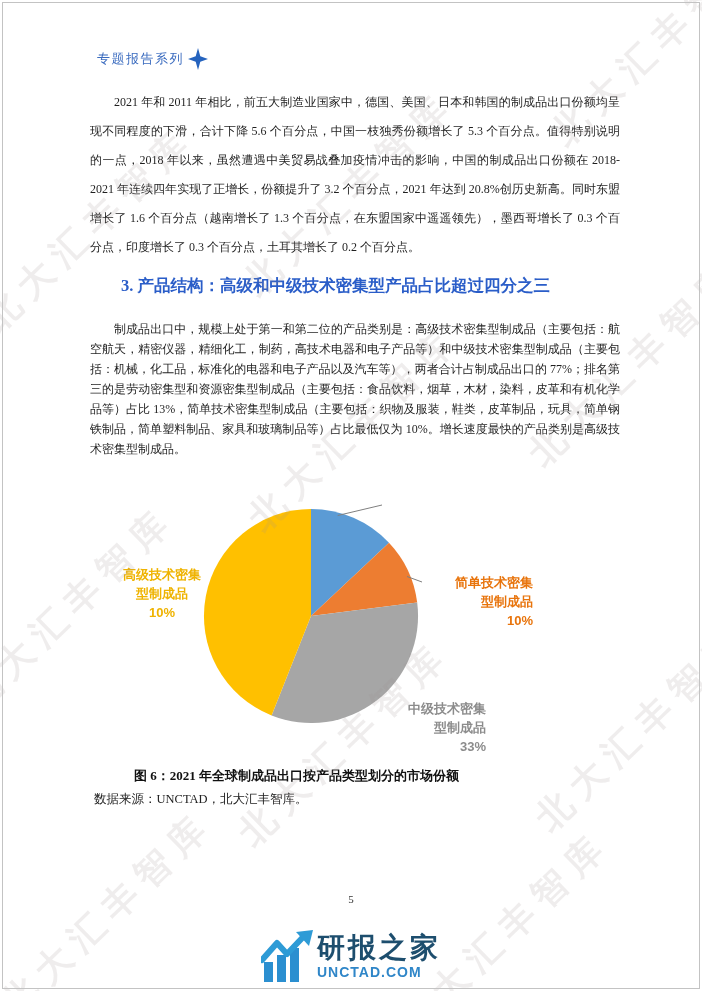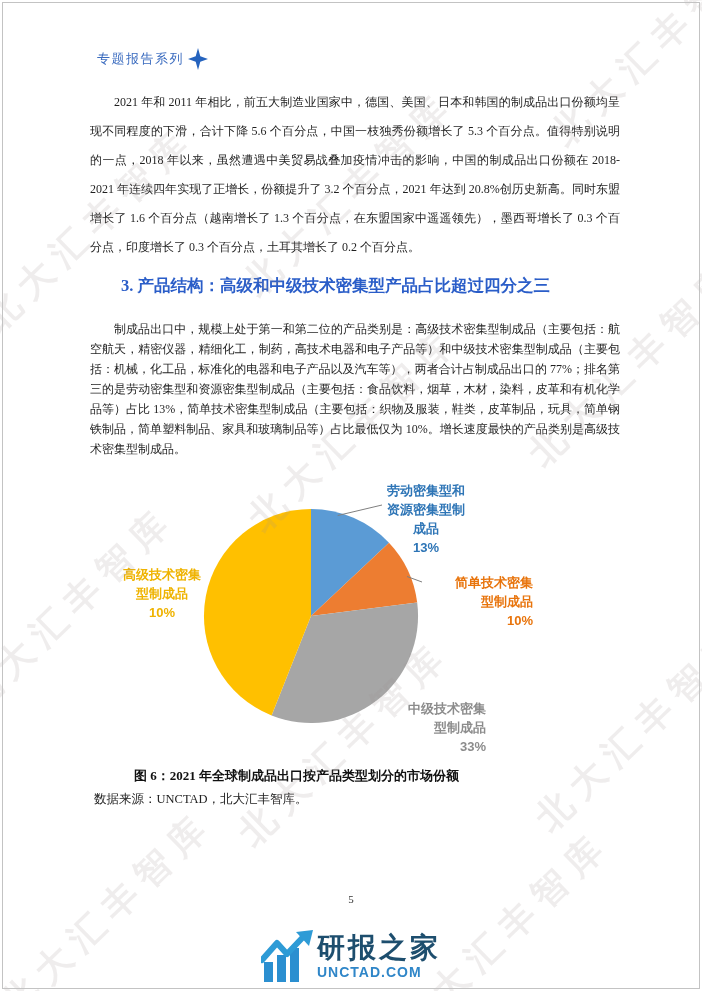--- a/index.html
+++ b/index.html
@@ -98,24 +98,20 @@
 
     <div class="chart-area">
       <svg id="pie-svg" width="530" height="288" viewBox="0 0 530 288">
           <path d="M221,141 L221.0,34.0 A107,107 0 0 1 299.0,67.8 Z" fill="#5B9BD5"></path>
           <path d="M221,141 L299.0,67.8 A107,107 0 0 1 327.2,127.6 Z" fill="#ED7D31"></path>
           <path d="M221,141 L327.2,127.6 A107,107 0 0 1 181.6,240.5 Z" fill="#A6A6A6"></path>
           <path d="M221,141 L181.6,240.5 A107,107 0 0 1 221.0,34.0 Z" fill="#FFC000"></path>
           <line x1="247.7" y1="40.5" x2="292" y2="30" stroke="#7f7f7f" stroke-width="1"></line>
           <line x1="317" y1="101.5" x2="332" y2="107" stroke="#7f7f7f" stroke-width="1"></line>
         </svg>
-      <div class="pie-label lbl-0" style="color: rgb(46, 117, 182);">劳动密集型和
-资源密集型制
-成品
-13%</div>
       <div class="pie-label lbl-1" style="color: rgb(232, 116, 12);">简单技术密集
 型制成品
 10%</div>
       <div class="pie-label lbl-2" style="color: rgb(140, 140, 140);">中级技术密集
 型制成品
 33%</div>
       <div class="pie-label lbl-3" style="color: rgb(239, 179, 0);">高级技术密集
 型制成品
 10%</div>
     </div>

